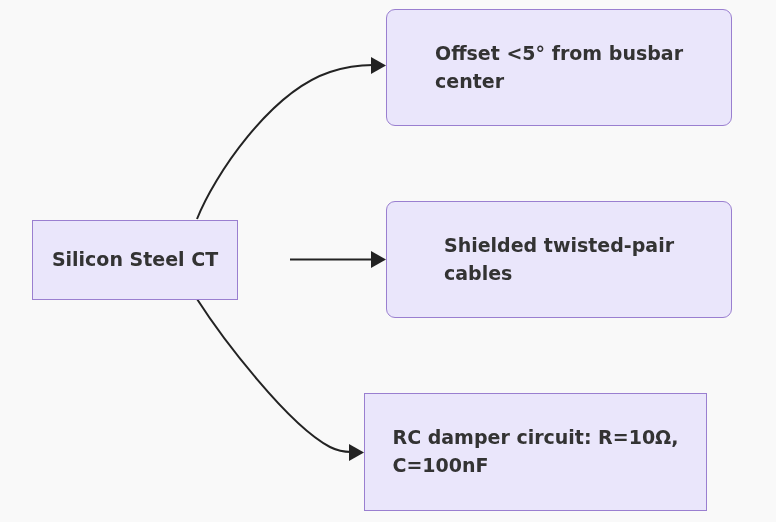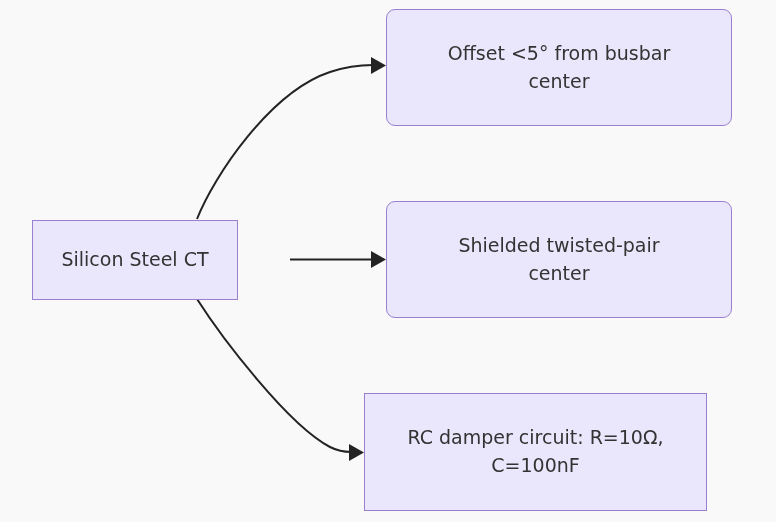--- a/index.html
+++ b/index.html
@@ -37,25 +37,25 @@
     stroke: none;
   }
   .node {
     position: absolute;
     box-sizing: border-box;
     background: #eae6fb;
     border: 1.6px solid #9a7fd0;
     display: flex;
     align-items: center;
     justify-content: center;
-    text-align: center;
     color: #333333;
     font-size: 19px;
     line-height: 1.45;
     padding: 4px 14px;
+    font-weight: bold;
   }
   .node.rounded {
     border-radius: 9px;
   }
   .node.sharp {
     border-radius: 0;
   }
   .node-label {
     display: block;
     white-space: pre-line;
@@ -109,21 +109,21 @@
     <span class="node-label">Silicon Steel CT</span>
   </div>
 
   <div class="node rounded" id="node-offset">
     <span class="node-label">Offset &lt;5° from busbar
 center</span>
   </div>
 
   <div class="node rounded" id="node-cables">
     <span class="node-label">Shielded twisted-pair
-center</span>
+cables</span>
   </div>
 
   <div class="node sharp" id="node-damper">
     <span class="node-label">RC damper circuit: R=10Ω,
 C=100nF</span>
   </div>
 
 </div>
 
 </body></html>

